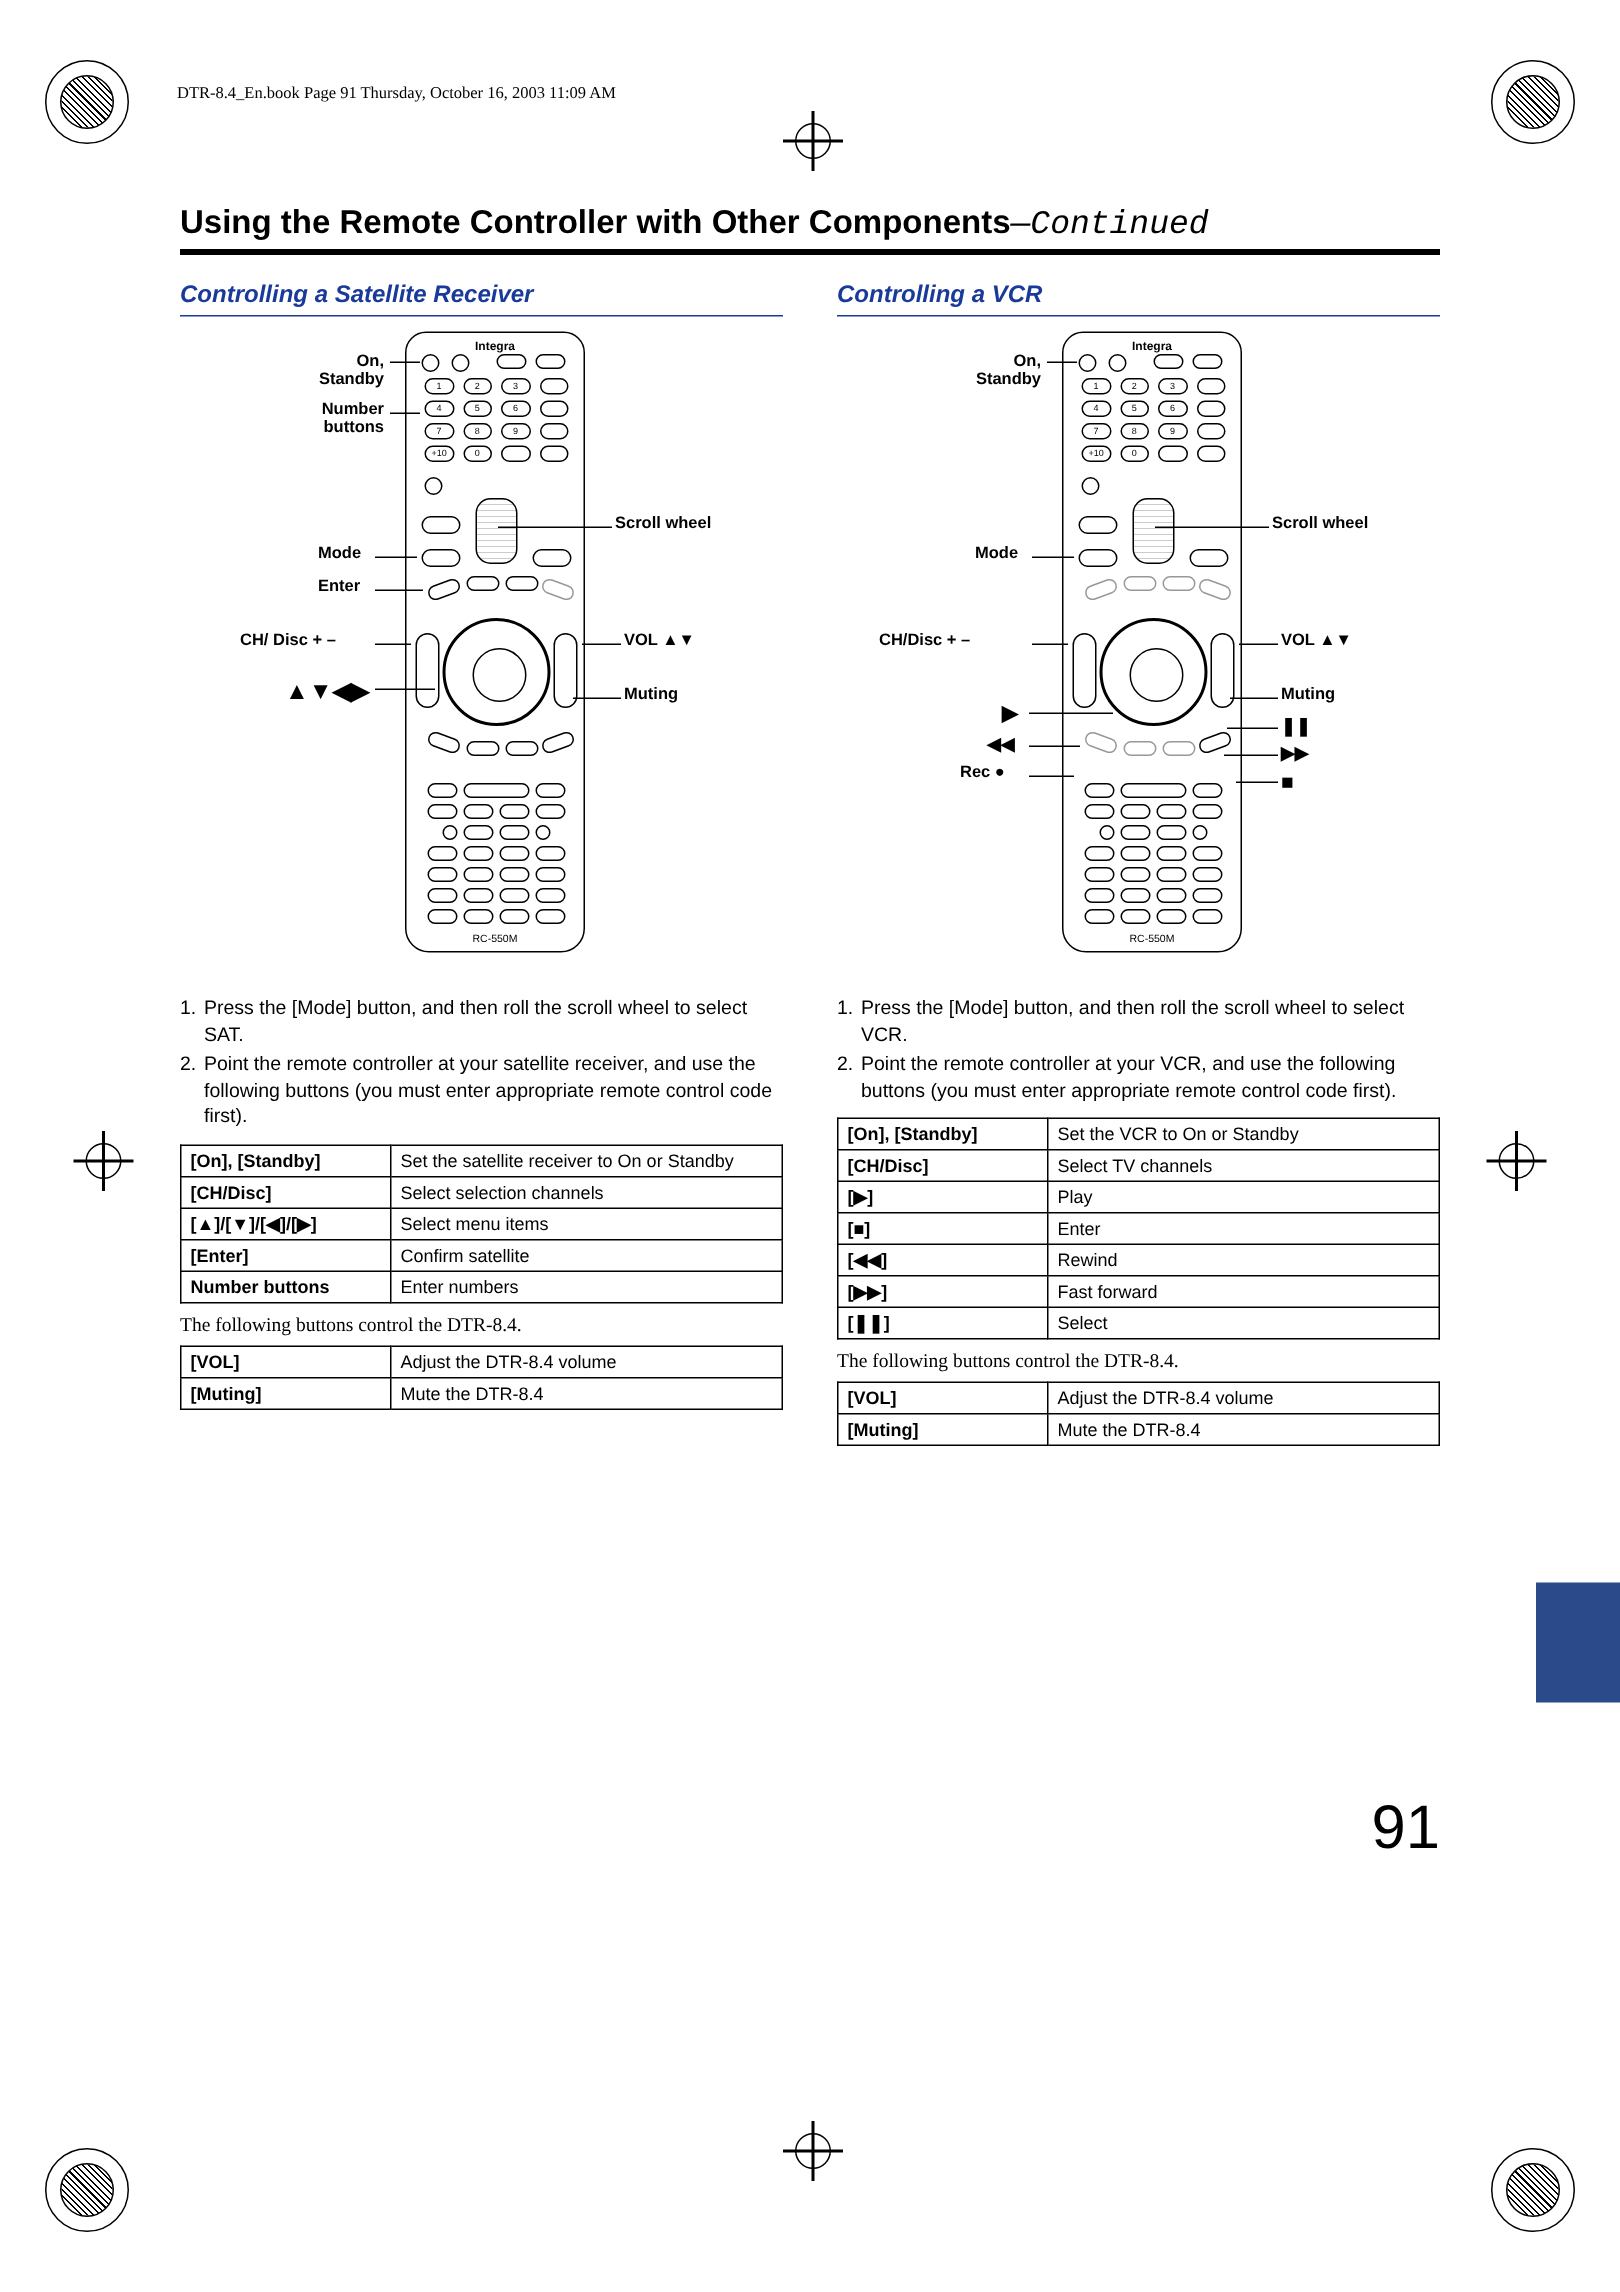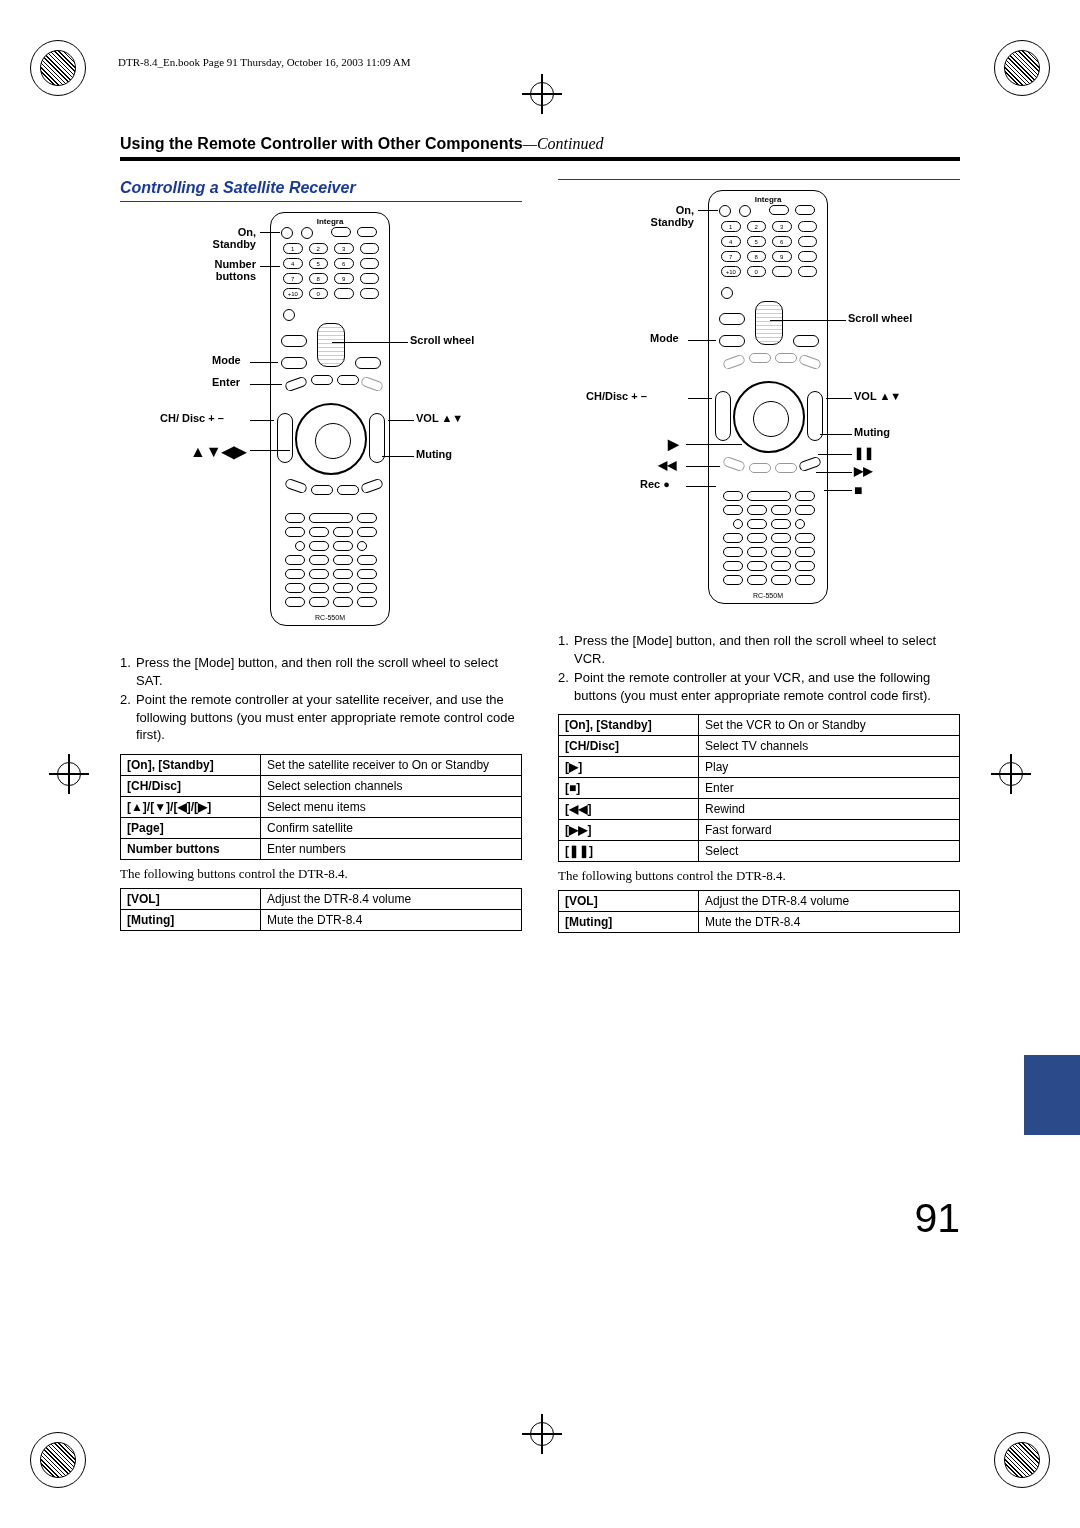--- a/index.html
+++ b/index.html
@@ -43,23 +43,23 @@
   }
 
   .page {
     position: absolute;
     top: 135px;
     left: 120px;
     width: 840px;
   }
   .title-row { margin-bottom: 4px; }
   .title {
-    font-size: 16px; font-weight: bold;
-  }
-  .title-cont { font-style: italic; font-weight: normal; font-family: Liberation Serif, serif; }
+    font-size: 22px; font-weight: bold;
+  }
+  .title-cont { font-style: italic; font-weight: normal; font-family: Liberation Mono, monospace; }
   .rule { height: 4px; background:#000; width:100%; margin-bottom: 18px;}
 
   .cols { display:flex; gap: 36px; }
   .col { width: 402px; }
   .subhead {
     color: #1a3a9a; font-weight: bold; font-style: italic;
     font-size: 16px; margin-bottom: 4px;
   }
   .sub-under { height:1px; background:#1a3a9a; margin-bottom:10px; }
 
@@ -335,21 +335,21 @@
             </tr>
         <tr>
               <td>[CH/Disc]</td>
               <td>Select selection channels</td>
             </tr>
         <tr>
               <td class="sym">[▲]/[▼]/[◀]/[▶]</td>
               <td>Select menu items</td>
             </tr>
         <tr>
-              <td>[Page]</td>
+              <td>[Enter]</td>
               <td>Confirm satellite</td>
             </tr>
         <tr>
               <td>Number buttons</td>
               <td>Enter numbers</td>
             </tr>
       </tbody>
         </table>
       <div class="follow">The following buttons control the DTR-8.4.</div>
       <table class="func">
@@ -360,20 +360,21 @@
             </tr>
         <tr>
               <td>[Muting]</td>
               <td>Mute the DTR-8.4</td>
             </tr>
       </tbody>
         </table>
     </div>
 
     <div class="col">
+      <div class="subhead">Controlling a VCR</div>
       <div class="sub-under"></div>
 
       <div class="remote-area">
         <div class="remote-body">
           <div class="brand">Integra</div>
           <div class="btn-round" style="top:14px;left:10px;width:12px;height:12px"></div>
           <div class="btn-round" style="top:14px;left:30px;width:12px;height:12px"></div>
           <div class="btn-oval" style="top:14px;left:60px;width:20px;height:10px"></div>
           <div class="btn-oval" style="top:14px;left:86px;width:20px;height:10px"></div>
           <div class="numpad">

